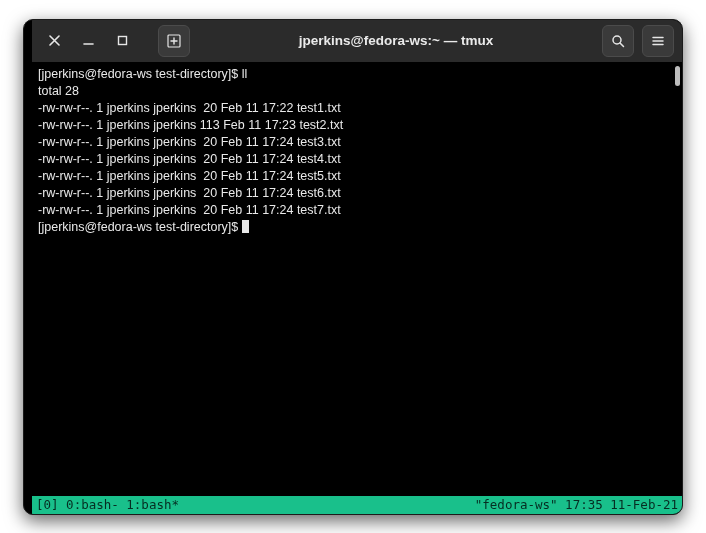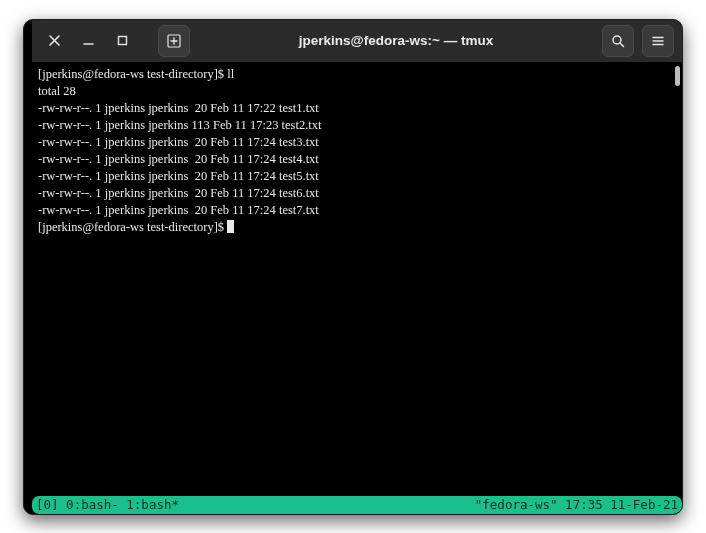--- a/index.html
+++ b/index.html
@@ -58,21 +58,21 @@
     text-overflow: ellipsis;
   }
   .titlebar-right { display: flex; gap: 8px; align-items: center; }
   .terminal-body {
     flex: 1;
     background: #000;
     position: relative;
     overflow: hidden;
   }
   .terminal-text {
-    font-family: Liberation Serif, serif;
+    font-family: Liberation Sans, sans-serif;
     font-size: 12.5px;
     line-height: 17px;
     color: #e9e9e9;
     padding: 4px 6px 0 6px;
     white-space: pre;
   }
   .prompt { color: #e9e9e9; }
   .ll-row {}
   .cursor-block {
     display: inline-block;
@@ -91,21 +91,20 @@
     height: 18px;
     background: #19c08b;
     color: #062d22;
     font-family: "DejaVu Sans Mono", Menlo, Consolas, monospace;
     font-size: 12.5px;
     line-height: 18px;
     display: flex;
     justify-content: space-between;
     padding: 0 4px;
     white-space: pre;
-    border-radius: 7px;
   }
   svg { display: block; }
 </style>
 </head>
 <body>
 
 <div class="window-wrap">
 
   <div class="titlebar">
     <div class="titlebar-left">

